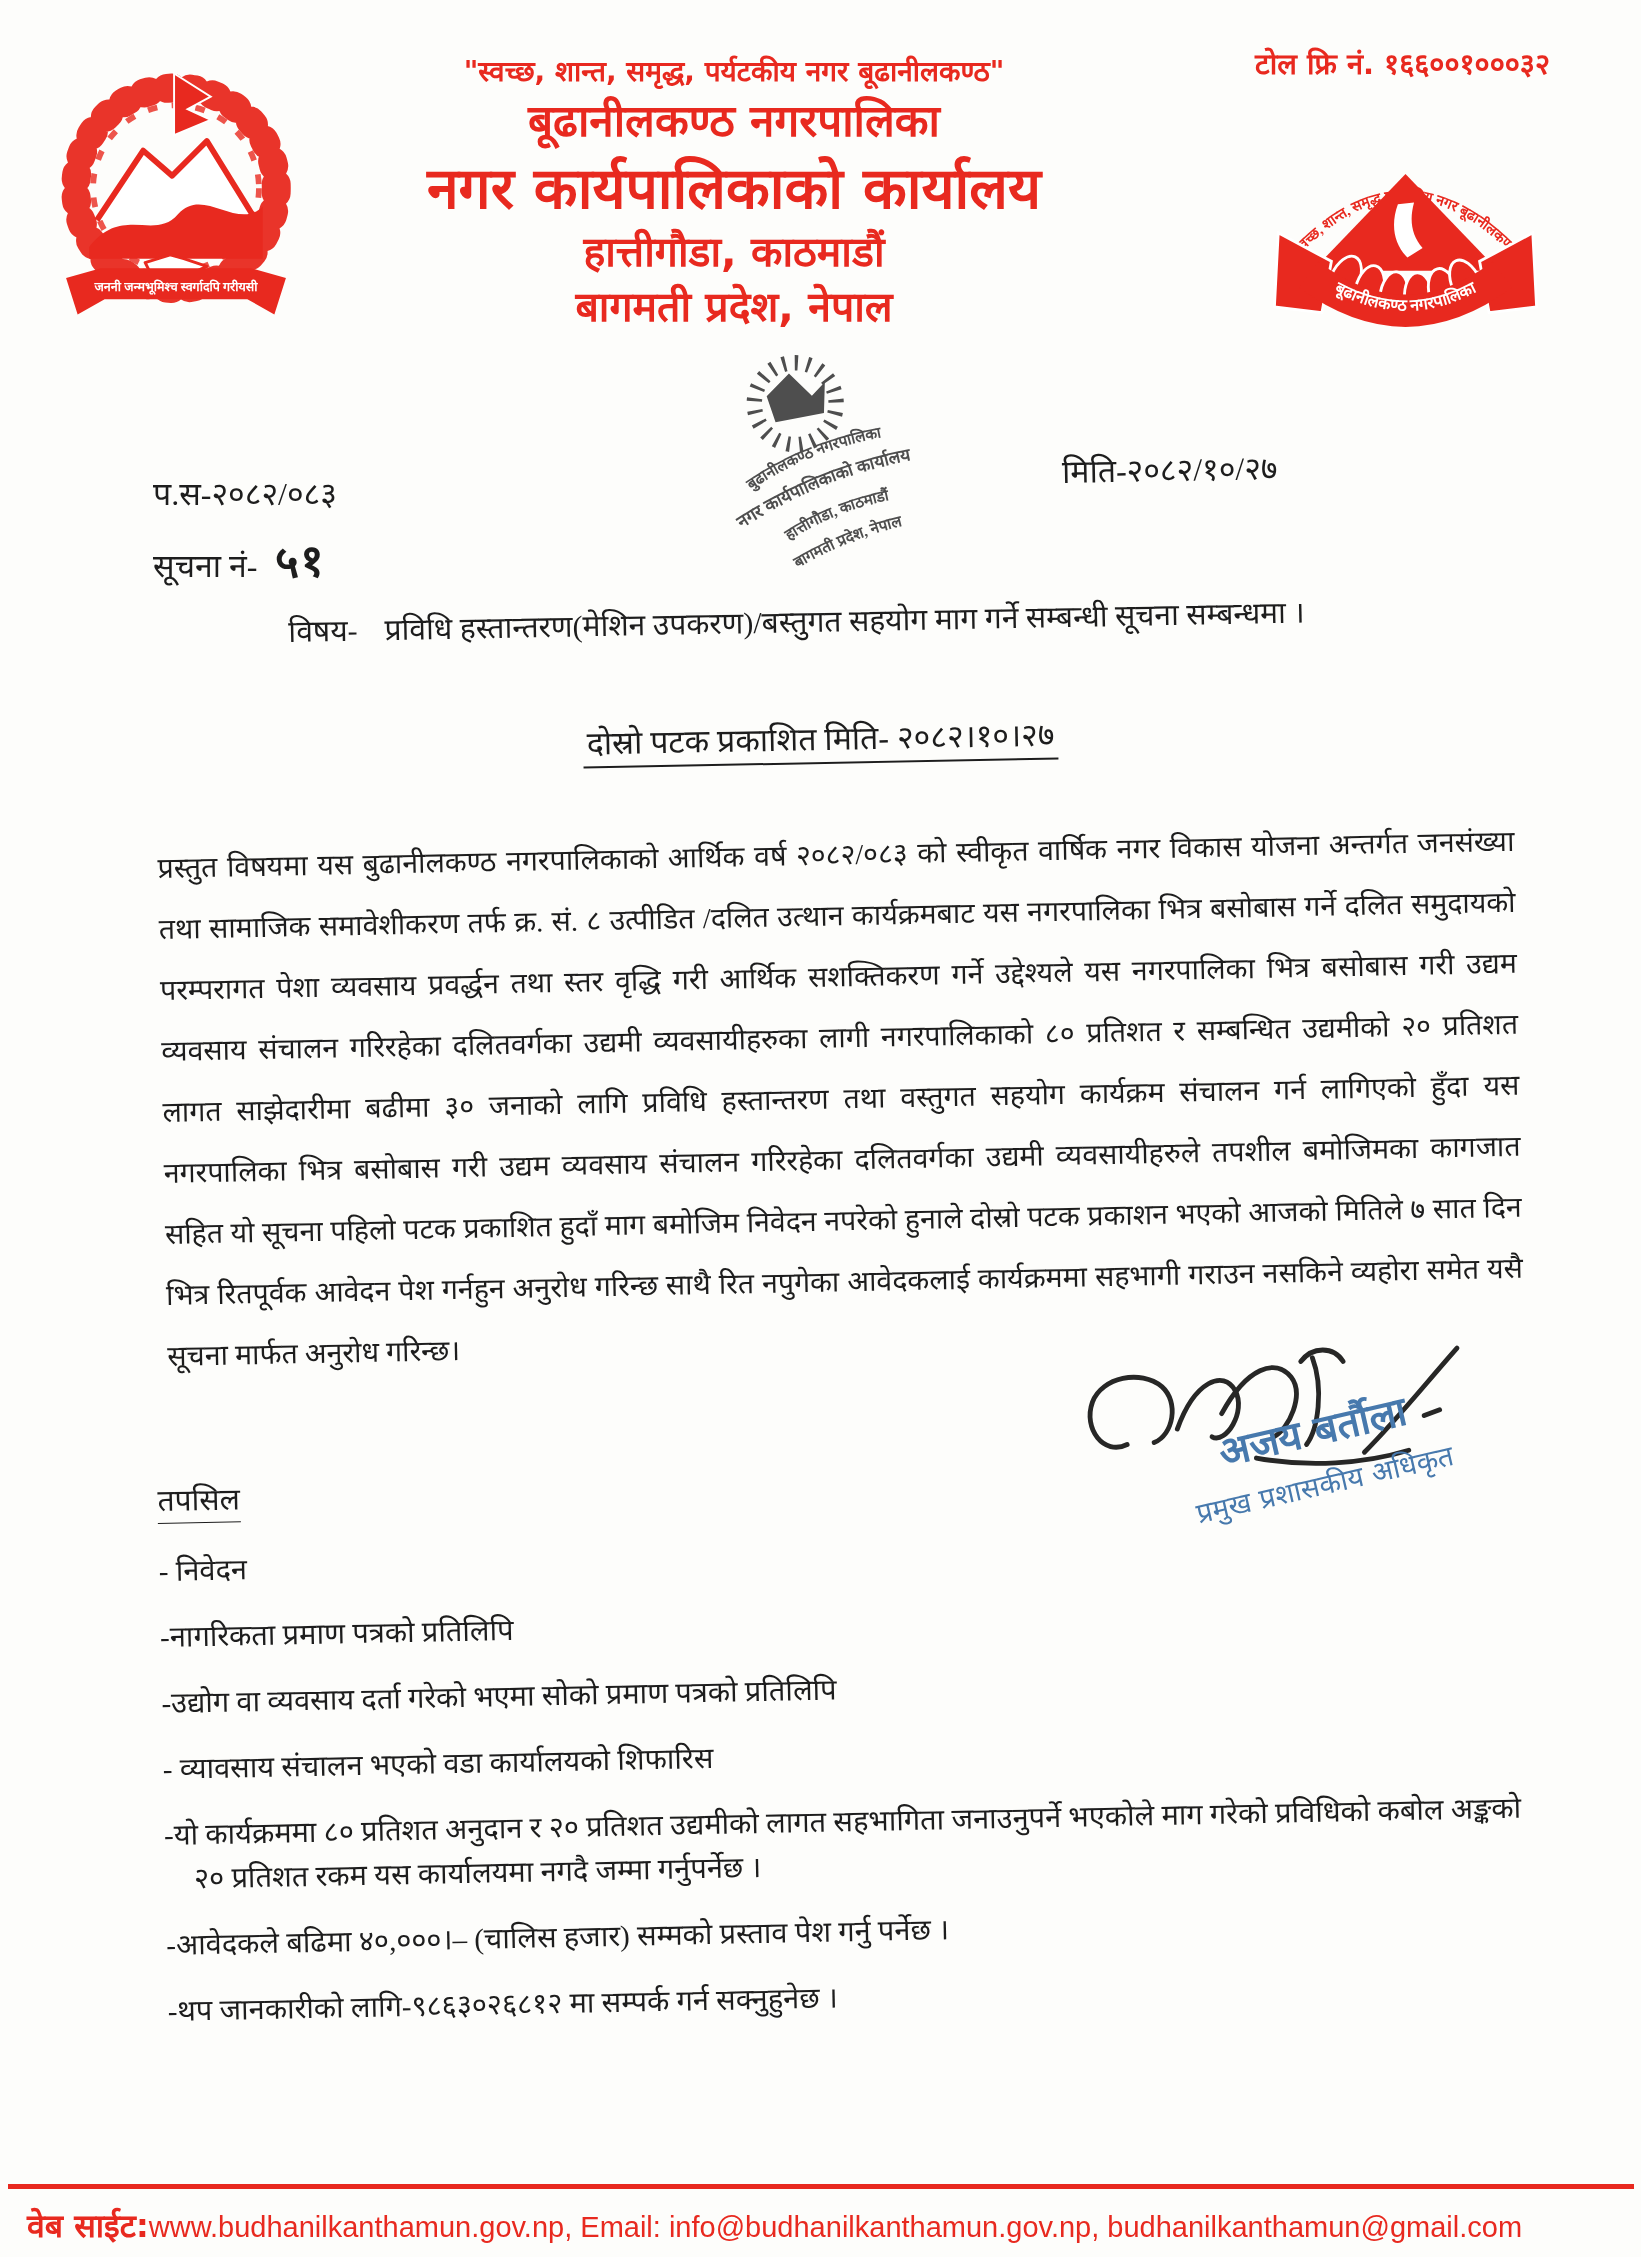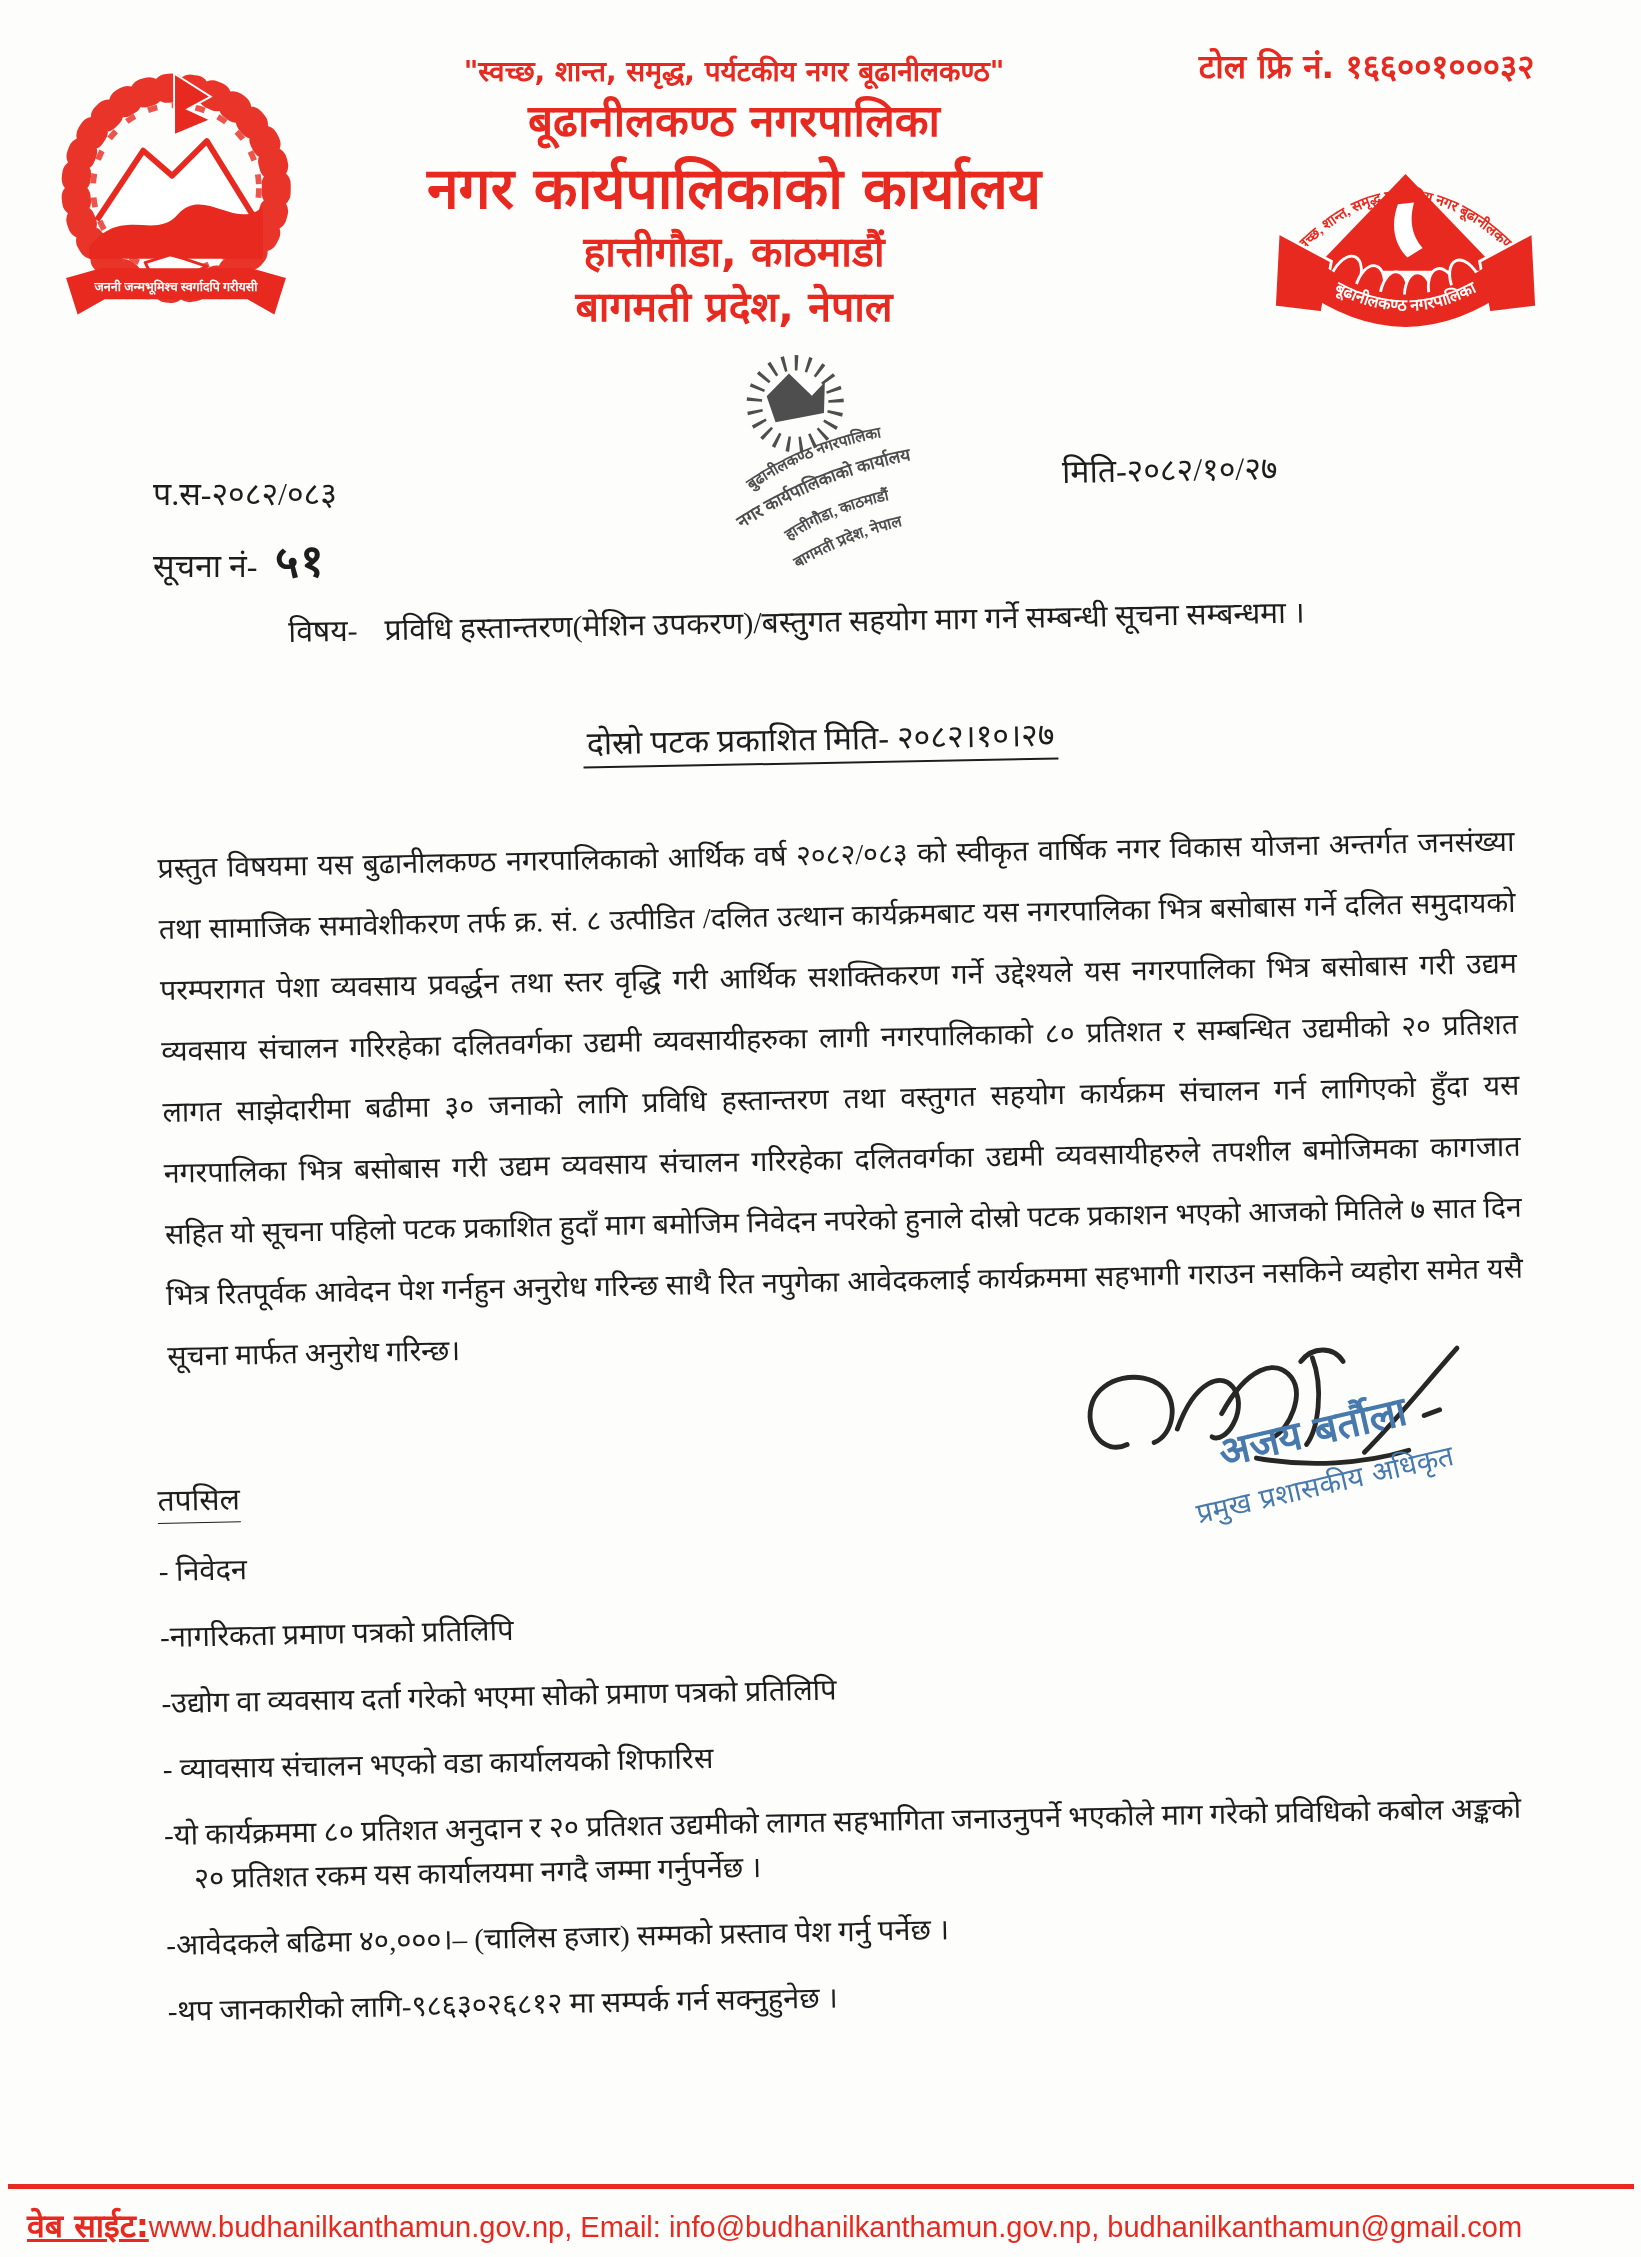--- a/index.html
+++ b/index.html
@@ -15,22 +15,22 @@
   .hdr-center{
     position:absolute;left:309px;top:56px;width:850px;
     text-align:center;line-height:1.15;
   }
   .motto{font-size:28px;font-weight:bold;color:#e8291f;margin-bottom:7.7px;font-family:"DejaVu Sans","Liberation Sans",sans-serif;}
   .muni{font-size:44px;font-weight:bold;color:#e8291f;margin:1.9px 0;font-family:"DejaVu Sans","Liberation Sans",sans-serif;}
   .office{font-size:57px;font-weight:bold;color:#e8291f;margin:9.7px 0 5.8px 0;font-family:"DejaVu Sans","Liberation Sans",sans-serif;}
   .addr{font-size:41px;font-weight:bold;color:#e8291f;margin:7.7px 0;font-family:"DejaVu Sans","Liberation Sans",sans-serif;}
   .contact{
     position:absolute;left:1183px;top:44px;width:367px;
-    text-align:center;font-family:"DejaVu Sans","Liberation Sans",sans-serif;
-    font-weight:bold;color:#e8291f;font-size:33px;line-height:1.4;
+    text-align:right;font-family:"DejaVu Sans","Liberation Sans",sans-serif;
+    font-weight:bold;color:#e8291f;font-size:29px;line-height:1.4;
   }
   .logo-left{position:absolute;left:41px;top:58px;width:270px;height:275px;}
   .logo-right{position:absolute;left:1263px;top:120px;width:285px;height:220px;}
   .ink-stamp{position:absolute;left:703px;top:348px;width:237px;height:220px;transform:rotate(-6deg);opacity:.92;}
   
   .letter{position:absolute;left:0;top:0;width:1308px;height:2257px;}
   .ref-no{position:absolute;left:153px;top:471px;font-size:32px;}
   .notice-row{position:absolute;left:153px;top:529px;font-size:32px;}
   .notice-num{font-size:45px;font-weight:bold;letter-spacing:1.9px;display:inline-block;transform:rotate(-3deg);margin-left:9.7px;}
   .date{position:absolute;left:1062px;top:447px;font-size:32px;transform:rotate(-1deg);}
@@ -52,21 +52,21 @@
   .sig-stamp{
     position:absolute;left:1110px;top:1402px;width:415px;
     transform:rotate(-13deg);text-align:center;color:#4779ad;
     font-family:"DejaVu Sans","Liberation Sans",sans-serif;
   }
   .sig-name{font-size:40px;font-weight:bold;}
   .sig-title{font-size:28px;margin-top:7.7px;}
   
   .foot-line{position:absolute;left:7.7px;top:2184px;width:1626px;height:3.9px;background:#e8291f;border-bottom:1.9px solid #e8291f;}
   .footer-text{position:absolute;left:27px;top:2203px;width:1603px;font-size:29px;color:#e8291f;font-family:"Liberation Sans","DejaVu Sans",sans-serif;white-space:nowrap;}
-  .footer-text .weblbl{font-family:"DejaVu Sans","Liberation Sans",sans-serif;font-weight:bold;font-size:32px;text-decoration:underline;}
+  .footer-text .weblbl{font-family:"DejaVu Sans","Liberation Sans",sans-serif;font-weight:bold;font-size:32px;}
 </style>
 </head>
 <body>
 
 <div class="page">
 
   <svg class="logo-left" viewBox="0 0 280 285">
     <g stroke="#e8291f" fill="none">
       <circle cx="140" cy="135" r="104" stroke-width="30" stroke-dasharray="5 19" stroke-linecap="round" opacity=".95"></circle>
       <circle cx="140" cy="135" r="86" stroke-width="6" stroke-dasharray="10 15" opacity=".8"></circle>

